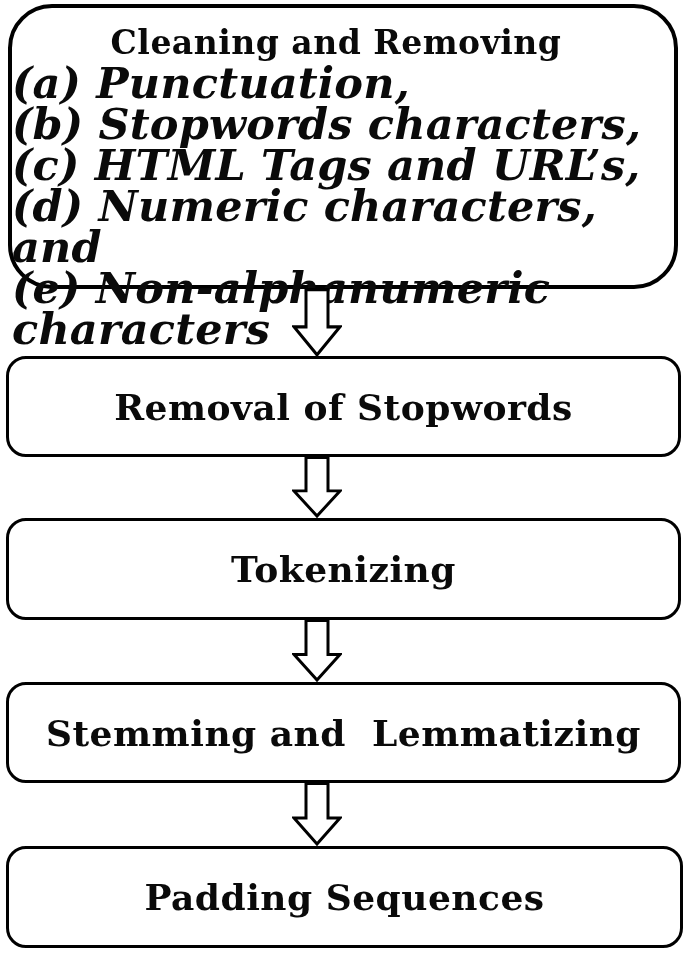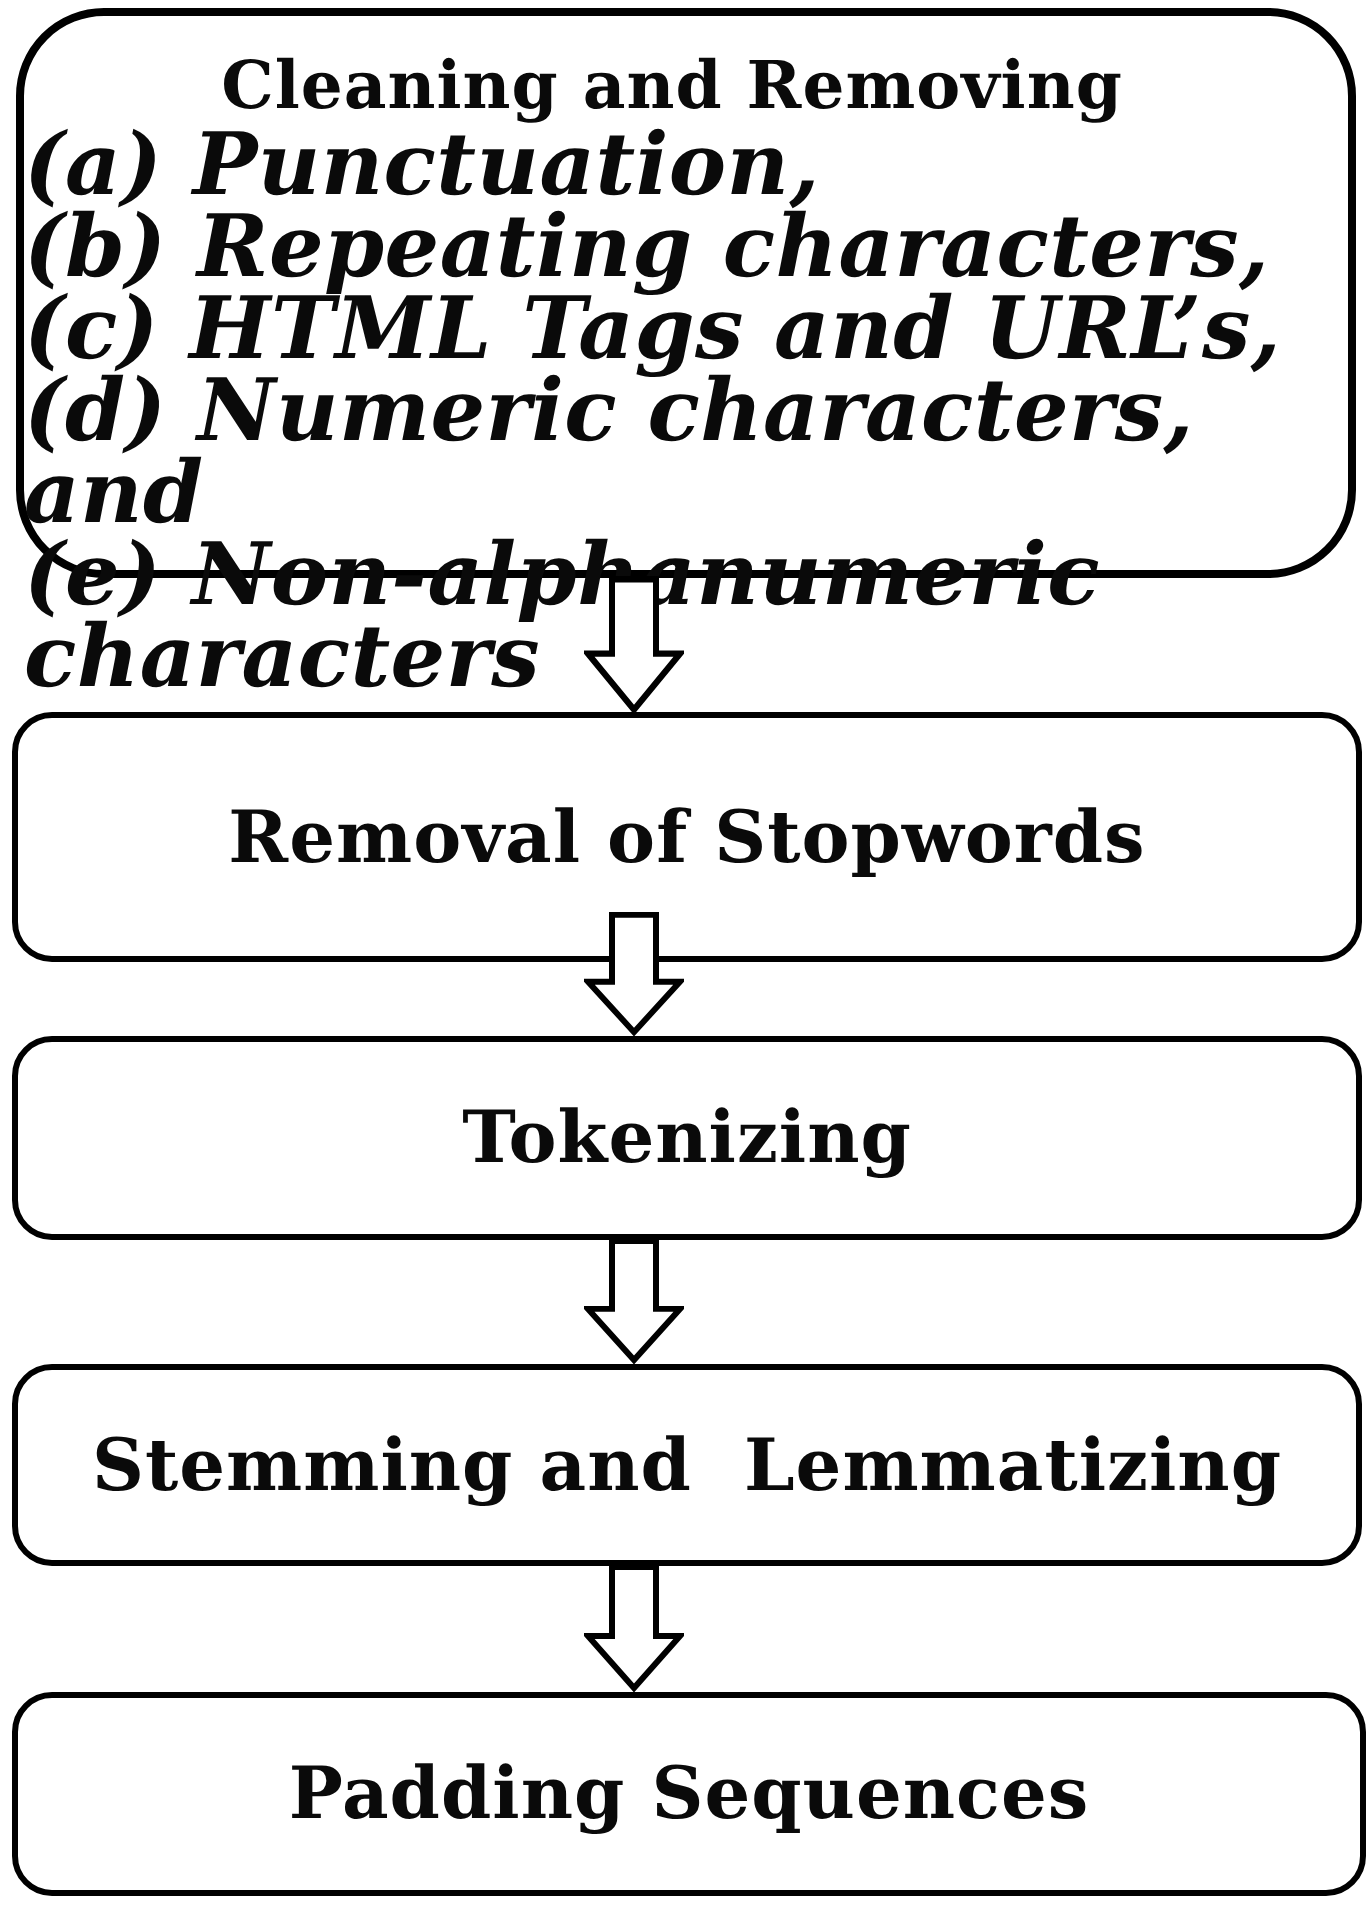--- a/index.html
+++ b/index.html
@@ -51,21 +51,21 @@
     align-items: center;
     justify-content: center;
   }
   .box-label .label-text {
     font-size: 36px;
     line-height: 44px;
     text-align: center;
     letter-spacing: 0.5px;
     white-space: pre-wrap;
   }
-  .box-2 { left: 6px; top: 356px; width: 675px; height: 125px; }
+  .box-2 { left: 6px; top: 356px; width: 675px; height: 101px; }
   .box-3 { left: 6px; top: 518px; width: 675px; height: 102px; }
   .box-4 { left: 6px; top: 682px; width: 675px; height: 101px; }
   .box-5 { left: 6px; top: 846px; width: 677px; height: 102px; }
   .arrow {
     position: absolute;
     left: 292px;
     width: 50px;
     display: block;
   }
   .arrow-1 { top: 288px; height: 69px; }
@@ -74,21 +74,21 @@
   .arrow-4 { top: 782px; height: 64px; }
 </style>
 </head>
 <body>
 
 <div class="flow">
 
   <div class="box box-first">
     <div class="box-title">Cleaning and Removing</div>
     <div class="box-item">(a) Punctuation,</div>
-    <div class="box-item">(b) Repeating characters,</div>
+    <div class="box-item">(b) Stopwords characters,</div>
     <div class="box-item">(c) HTML Tags and URL’s,</div>
     <div class="box-item">(d) Numeric characters, and</div>
     <div class="box-item">(e) Non-alphanumeric characters</div>
   </div>
 
   <svg class="arrow arrow-1" viewBox="0 0 50 64" preserveAspectRatio="none" aria-hidden="true">
     <polygon points="14,1.5 36,1.5 36,36 48,36 25,62 2,36 14,36" fill="#ffffff" stroke="#000000" stroke-width="3" stroke-linejoin="miter"></polygon>
   </svg>
 
   <div class="box box-label box-2">

